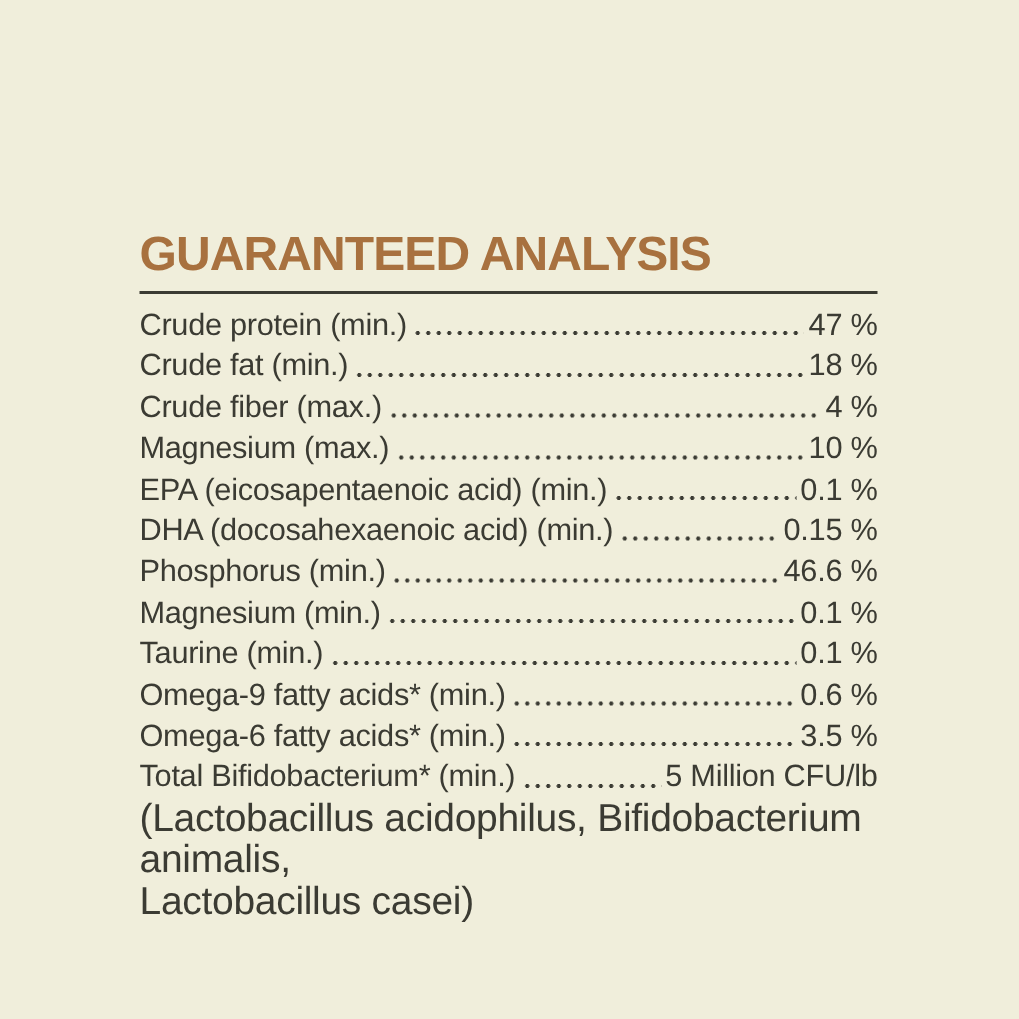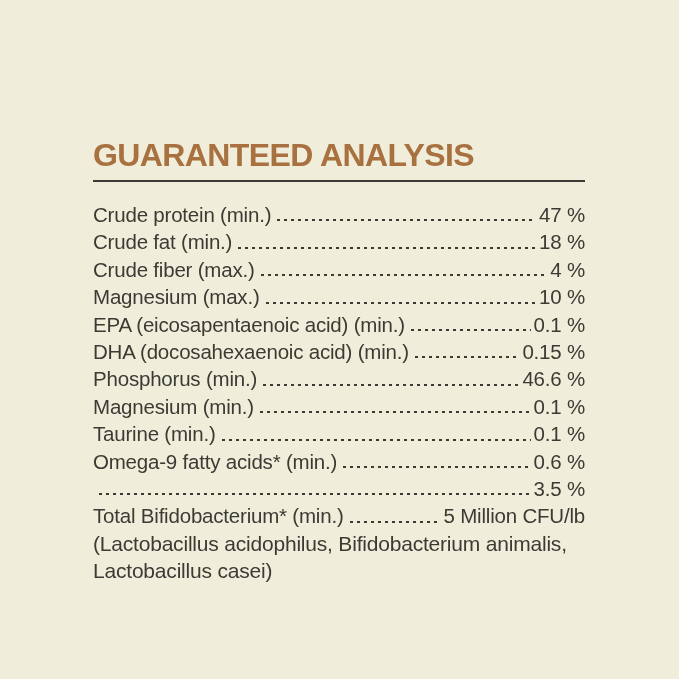--- a/index.html
+++ b/index.html
@@ -12,39 +12,39 @@
     width: 679px;
     height: 679px;
     background: var(--bg);
     font-family: "Liberation Sans", "DejaVu Sans", sans-serif;
     color: var(--text);
     overflow: hidden;
   }
   .panel {
     position: absolute;
     left: 93px;
-    top: 138px;
+    top: 152px;
     width: 492px;
   }
   .title {
     font-size: 32px;
     font-weight: 700;
     letter-spacing: -0.6px;
     color: var(--accent);
     line-height: 34px;
     white-space: nowrap;
   }
   .divider {
     margin-top: 8px;
     border: none;
     border-top: 2px solid var(--text);
     width: 100%;
   }
   .rows {
-    margin-top: 19px;
+    margin-top: 7px;
     font-size: 20.5px;
     line-height: 27.4px;
   }
   .row {
     display: flex;
     height: 27.4px;
     align-items: flex-end;
   }
   .row-label {
     white-space: nowrap;
@@ -57,21 +57,21 @@
     background-image: radial-gradient(circle, var(--text) 1.25px, transparent 1.45px);
     background-size: 7px 4px;
     background-repeat: repeat-x;
     background-position: left calc(100% - 6px);
   }
   .row-value {
     white-space: nowrap;
     letter-spacing: -0.2px;
   }
   .note {
-    font-size: 21px;
+    font-size: 26px;
     line-height: 27.4px;
     letter-spacing: -0.2px;
   }
 </style>
 </head>
 <body>
 
 <div class="panel">
   <div class="title">GUARANTEED ANALYSIS</div>
   <hr class="divider">
@@ -121,20 +121,21 @@
       <span class="row-label">Taurine (min.)</span>
       <span class="dots"></span>
       <span class="row-value">0.1 %</span>
     </div>
     <div class="row">
       <span class="row-label">Omega-9 fatty acids* (min.)</span>
       <span class="dots"></span>
       <span class="row-value">0.6 %</span>
     </div>
     <div class="row">
+      <span class="row-label">Omega-6 fatty acids* (min.)</span>
       <span class="dots"></span>
       <span class="row-value">3.5 %</span>
     </div>
     <div class="row">
       <span class="row-label">Total Bifidobacterium* (min.)</span>
       <span class="dots"></span>
       <span class="row-value">5 Million CFU/lb</span>
     </div>
   </div>
 

